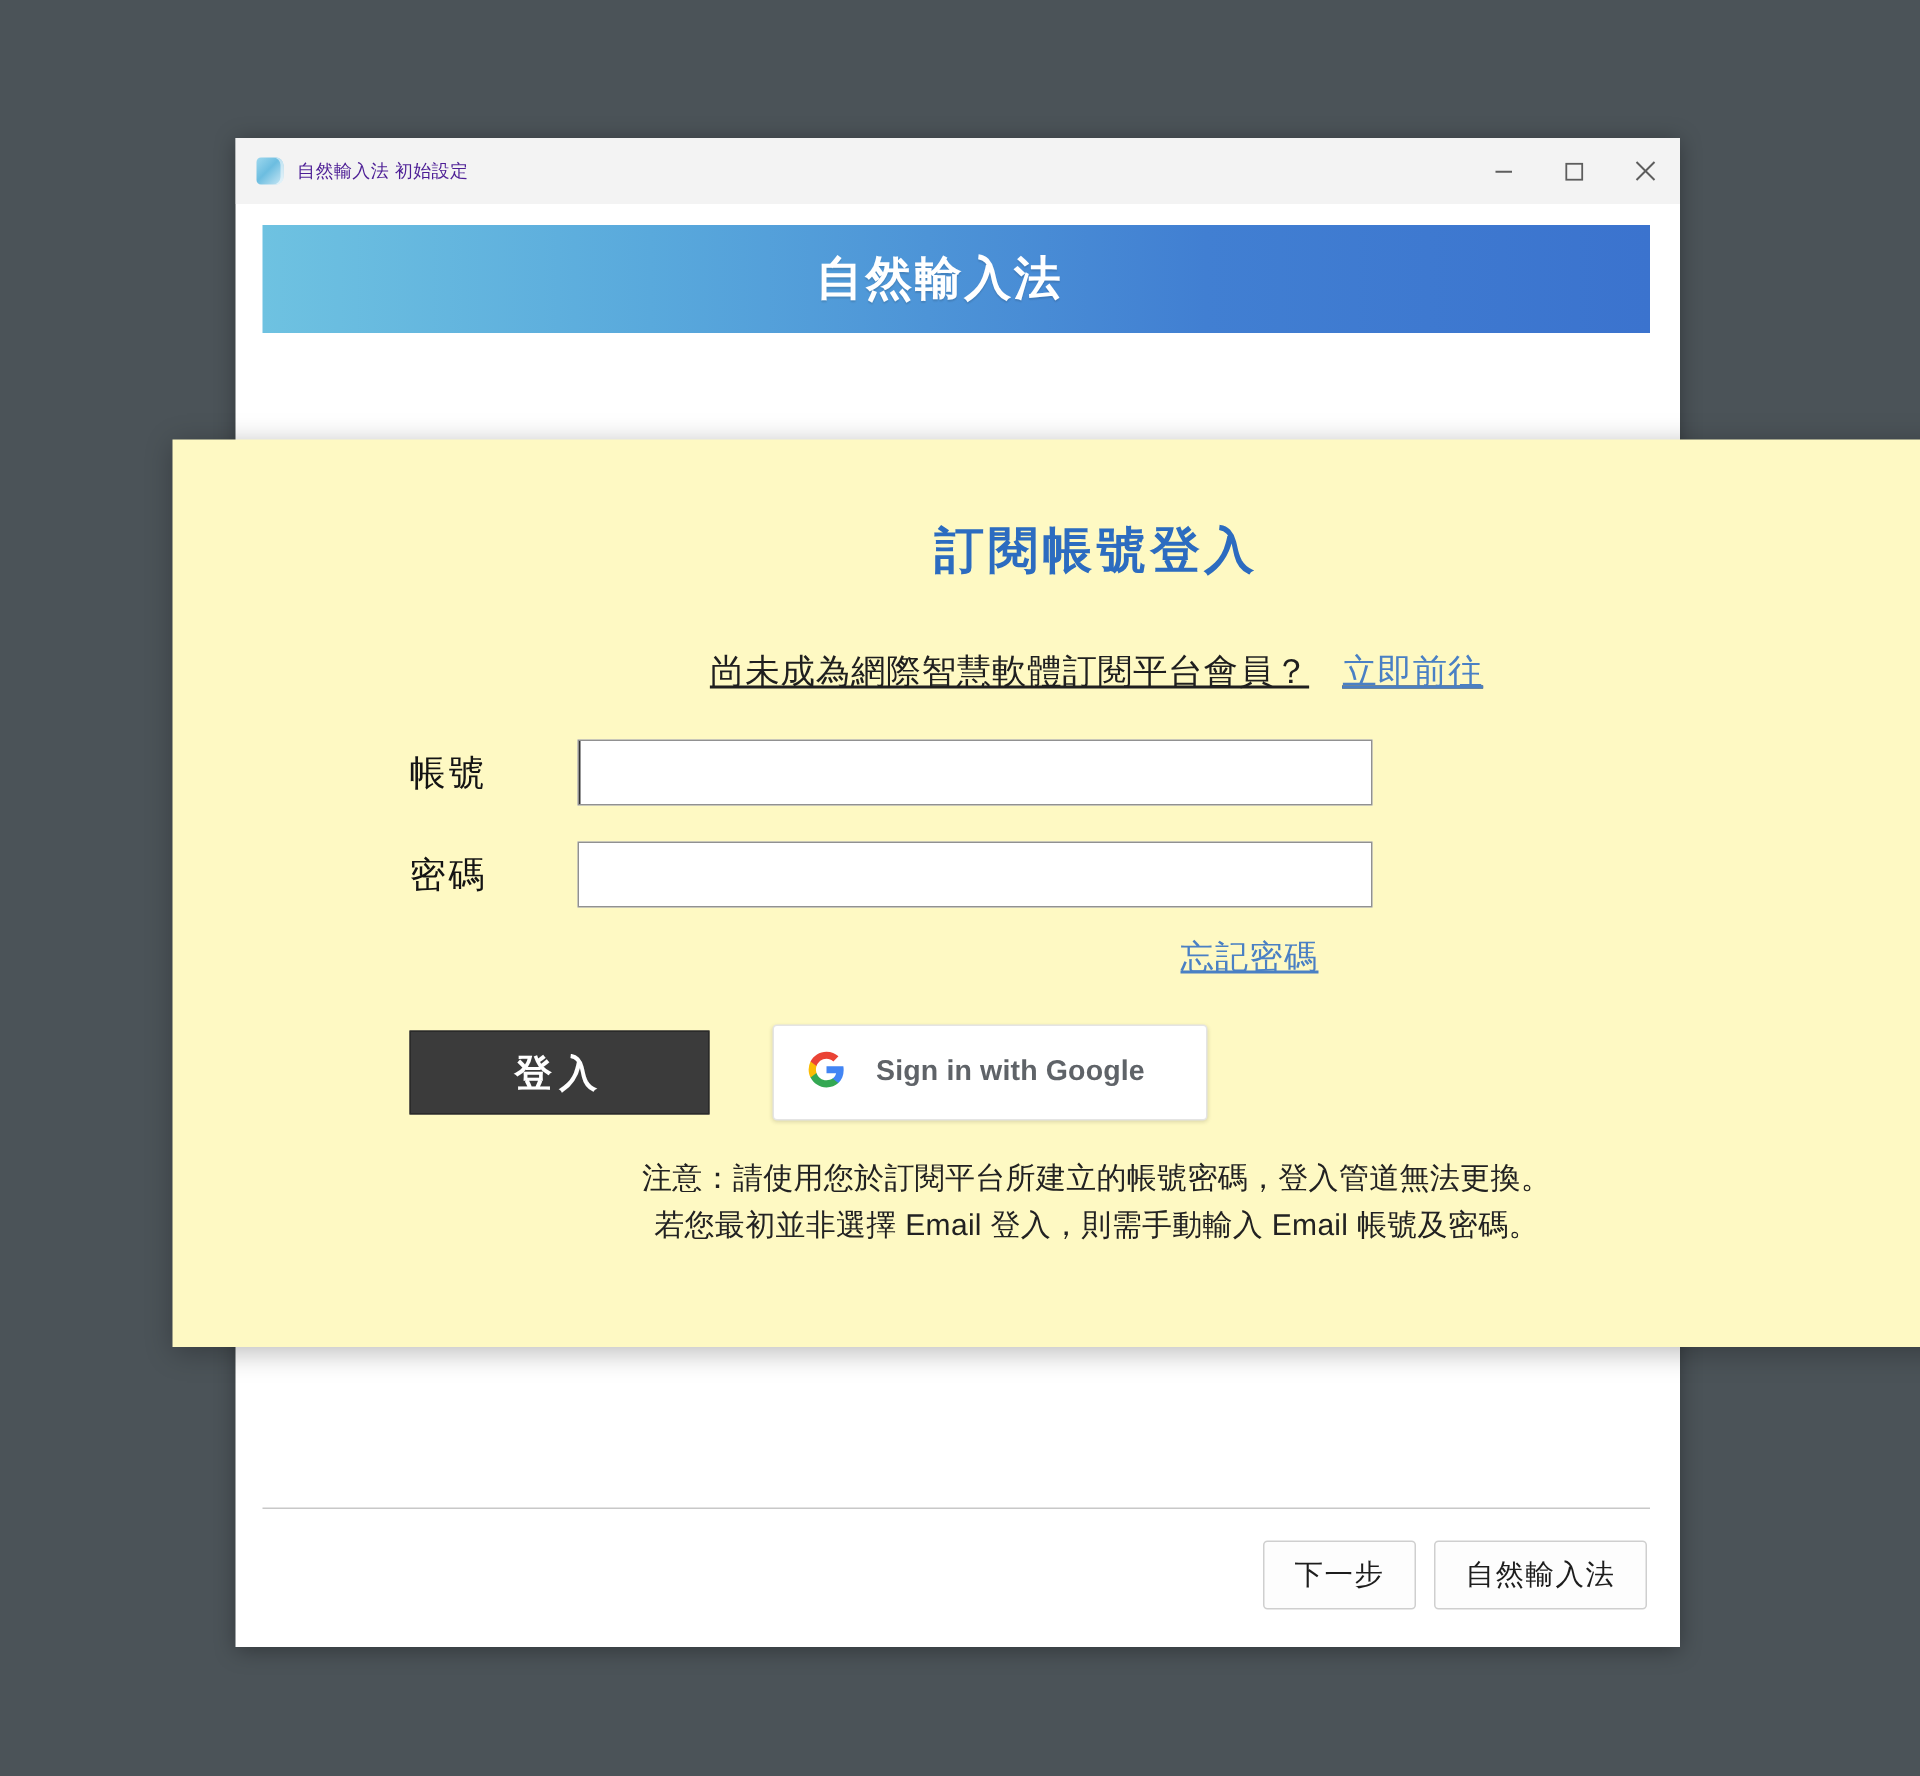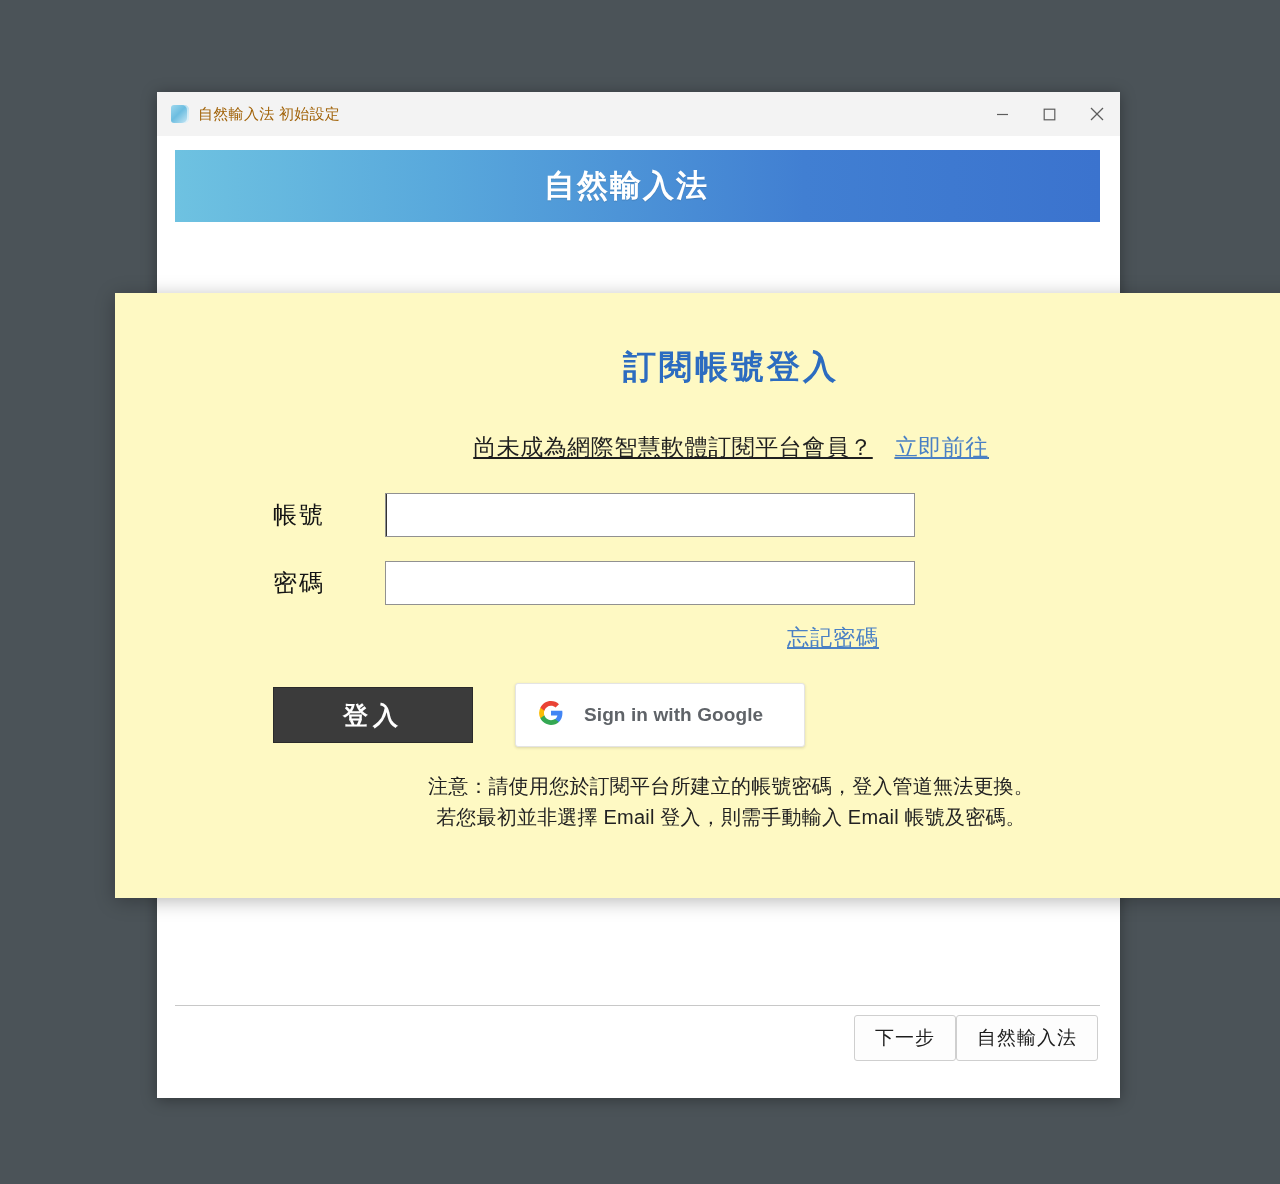--- a/index.html
+++ b/index.html
@@ -39,22 +39,22 @@
     width: 18px;
     height: 18px;
     margin-left: 14px;
     margin-right: 9px;
     border-radius: 3px 5px 5px 3px;
     background: linear-gradient(135deg, #9ed8ee 0%, #6cbde0 45%, #cfeaf6 100%);
     box-shadow: inset -2px 0 0 rgba(255,255,255,0.55);
     flex: 0 0 auto;
   }
   #title-bar-text {
-    font-size: 15px;
-    color: #a16207;
+    font-size: 12px;
+    color: #4c1d95;
     letter-spacing: 0.3px;
     white-space: nowrap;
   }
   .win-controls {
     position: absolute;
     right: 0;
     top: 0;
     height: 44px;
     display: flex;
   }
@@ -98,22 +98,23 @@
     position: absolute;
     left: 18px;
     right: 20px;
     top: 12px;
     height: 1px;
     background: #c8c8c8;
   }
   #footer-buttons {
     position: absolute;
     right: 22px;
-    top: 22px;
-    display: flex;
+    top: 34px;
+    display: flex;
+    gap: 12px;
   }
   .footer-btn {
     background: #fdfdfd;
     border: 1px solid #cfcfcf;
     border-radius: 3px;
     font-size: 19px;
     color: #1d1d1d;
     font-family: "Liberation Sans", sans-serif;
     padding: 9px 20px;
     letter-spacing: 1px;

